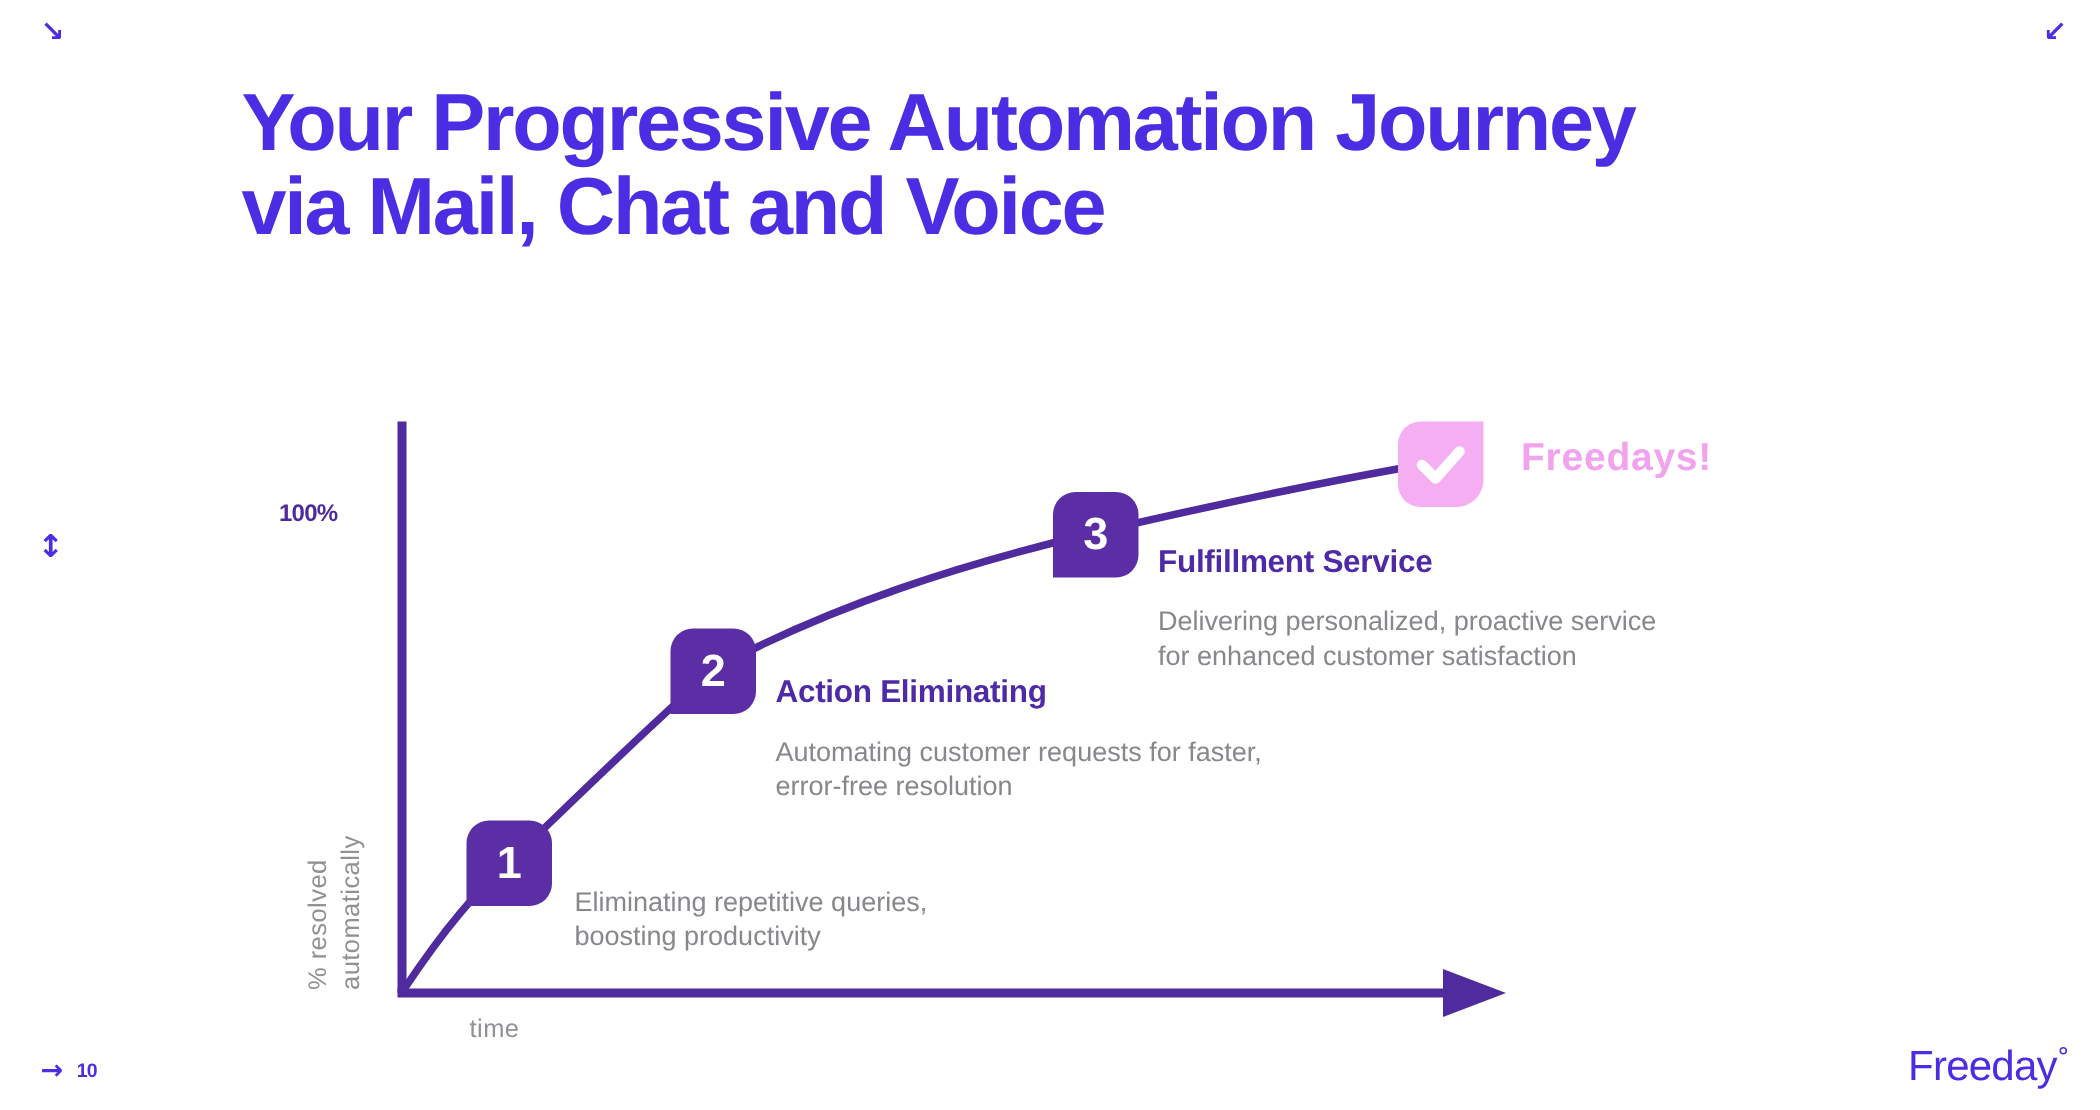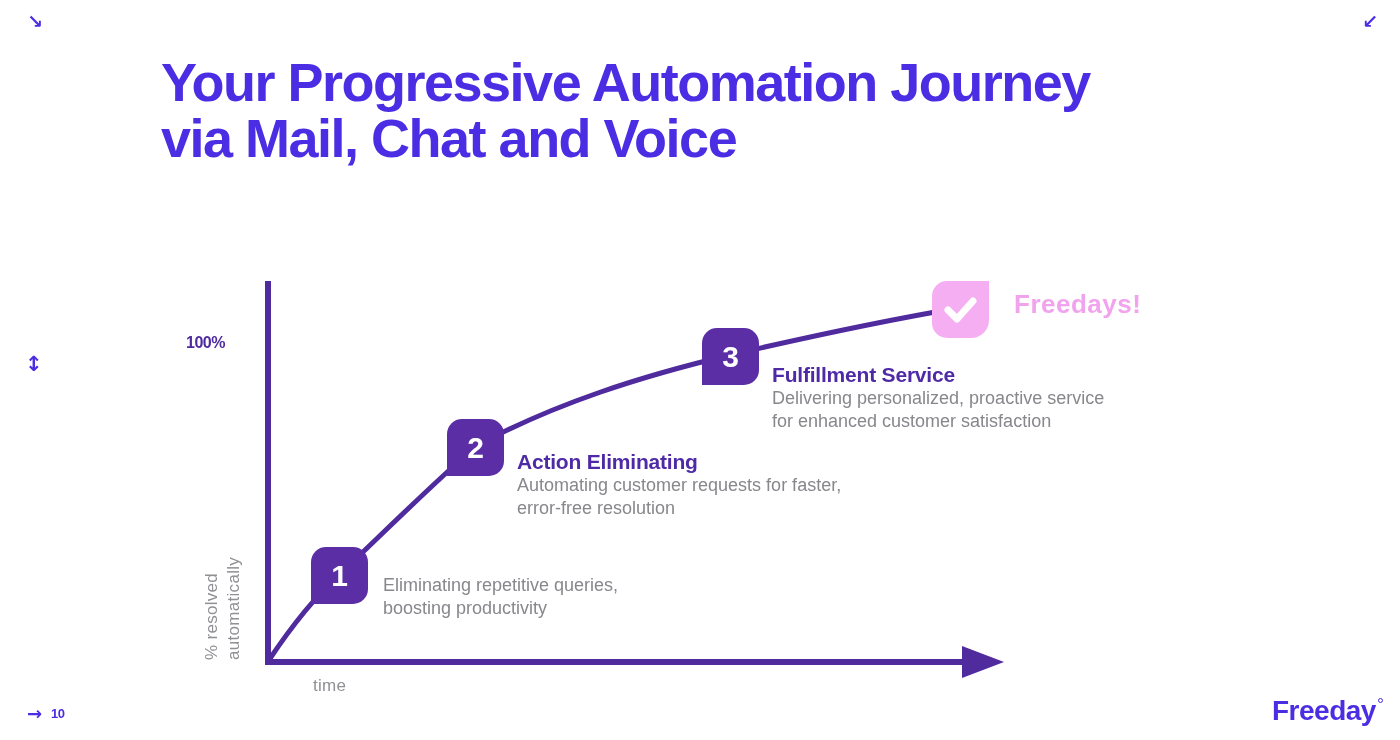--- a/index.html
+++ b/index.html
@@ -78,42 +78,42 @@
 
   
   .milestone-text { position: absolute; }
   .mt-1 { left: 383px; top: 574px; }
   .mt-2 { left: 517px; top: 450px; }
   .mt-3 { left: 772px; top: 363px; }
   .milestone-title {
     font-size: 21px; font-weight: 700; color: #4E2AA6; letter-spacing: -0.2px;
   }
   .milestone-desc {
-    margin-top: 0;
+    margin-top: 16px;
     font-size: 18px; line-height: 23px; color: #87878C;
     white-space: pre-line;
   }
 
   .endpoint-label {
     position: absolute; left: 1014px; top: 289px;
     font-size: 26px; font-weight: 800; color: #F2A3EE; letter-spacing: 0.5px;
   }
 
   
   .page-nav {
     position: absolute; left: 27px; top: 703px;
     display: flex; align-items: center; gap: 9px;
     color: #4B2EE4;
   }
   .page-nav .arrow { font-family: "DejaVu Sans", sans-serif; font-size: 18px; font-weight: bold; }
   .page-nav .num  { font-size: 13px; font-weight: 700; letter-spacing: -0.5px; }
 
   .brand-logo {
     position: absolute; left: 1272px; top: 695px;
-    font-size: 28px; font-weight: 700; color: #4B2EE4; letter-spacing: -0.5px;
+    font-size: 28px; font-weight: 400; color: #4B2EE4; letter-spacing: -0.5px;
     display: flex; align-items: flex-start;
   }
   .brand-mark {
     width: 5px; height: 5px; border: 1.5px solid #4B2EE4; border-radius: 50%;
     margin-top: 3px; margin-left: 2px; display: inline-block;
   }
 </style>
 </head>
 <body>
 

